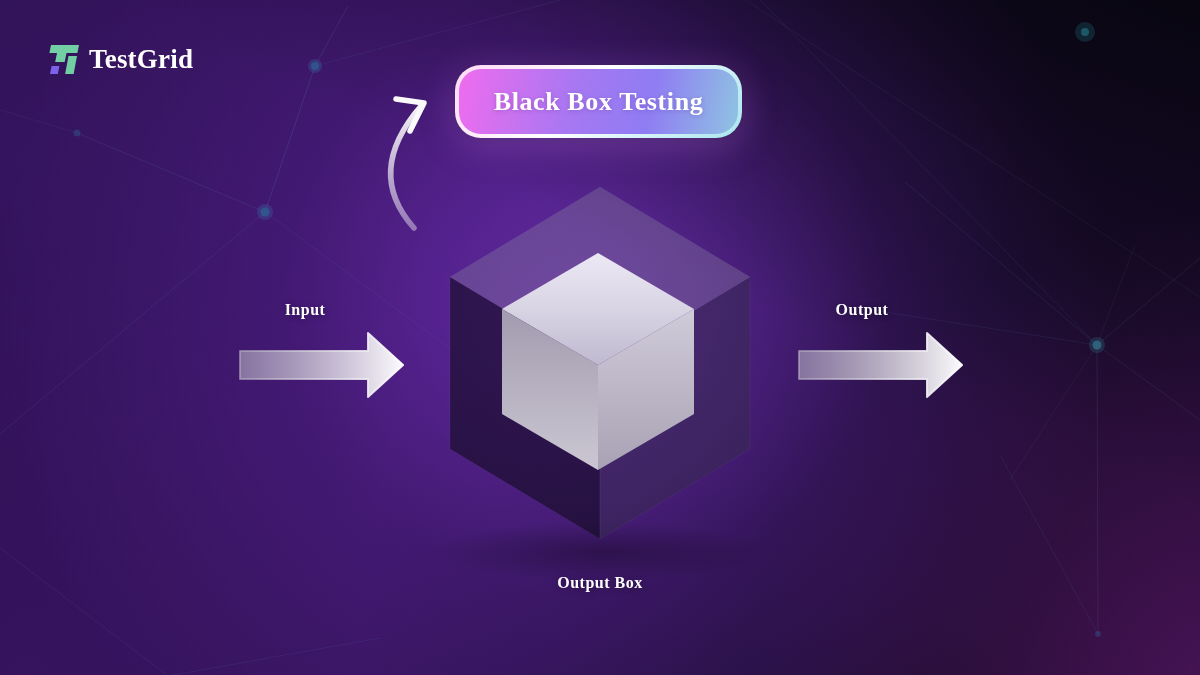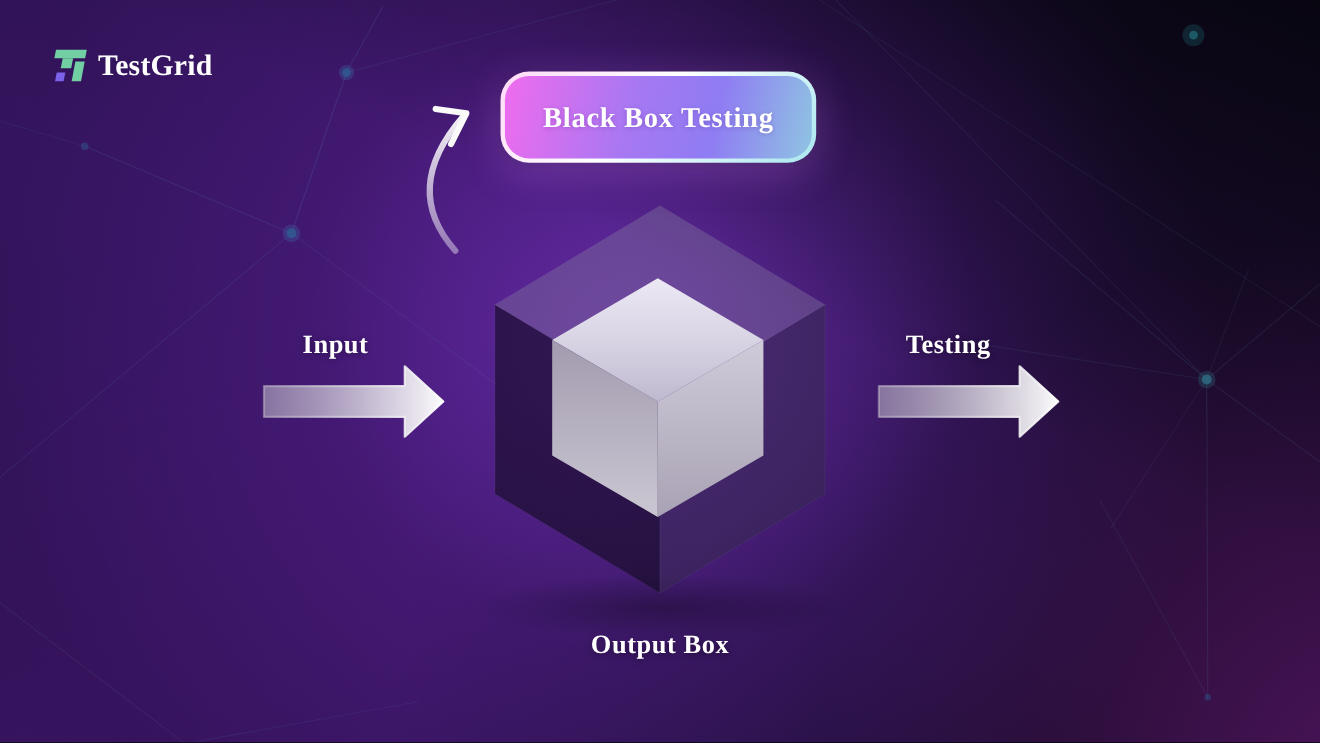--- a/index.html
+++ b/index.html
@@ -41,21 +41,21 @@
   .logo-text {
     color: #ffffff;
     font-size: 27px;
     font-weight: 700;
     letter-spacing: 0.2px;
   }
   
   .badge {
     position: absolute;
     left: 455px; top: 65px;
-    width: 287px; height: 83px;
+    width: 287px; height: 73px;
     box-sizing: border-box;
     border-radius: 26px;
     padding: 4px;
     background: linear-gradient(135deg, #ffd9f6 0%, #ffffff 45%, #a9e6ef 100%);
     box-shadow: 0 8px 34px rgba(190,110,235,0.35), 0 2px 10px rgba(0,0,0,0.25);
   }
   .badge-inner {
     width: 100%; height: 100%;
     border-radius: 22px;
     background: linear-gradient(102deg, #ef6cee 0%, #a678f2 42%, #8f7cf3 68%, #8fc4e2 100%);
@@ -68,21 +68,21 @@
     font-size: 26px;
     font-weight: 700;
     letter-spacing: 0.6px;
     text-shadow: 0 1px 4px rgba(70,20,110,0.25);
   }
   
   .label {
     position: absolute;
     color: #ffffff;
     font-weight: 700;
-    font-size: 24px;
+    font-size: 16px;
     letter-spacing: 0.5px;
     text-align: center;
     text-shadow: 0 1px 6px rgba(0,0,0,0.35);
   }
   .input-label  { left: 245px; top: 301px; width: 120px; }
   .output-label { left: 802px; top: 301px; width: 120px; }
   .cube-caption { left: 500px; top: 574px; width: 200px; }
 </style>
 </head>
 <body>
@@ -190,16 +190,16 @@
     <span class="logo-text">TestGrid</span>
   </div>
 
   <div class="badge">
     <div class="badge-inner">
       <span class="badge-label">Black Box Testing</span>
     </div>
   </div>
 
   <div class="label input-label">Input</div>
-  <div class="label output-label">Testing</div>
+  <div class="label output-label">Output</div>
   <div class="label cube-caption">Output Box</div>
 
 </div>
 
 </body></html>

